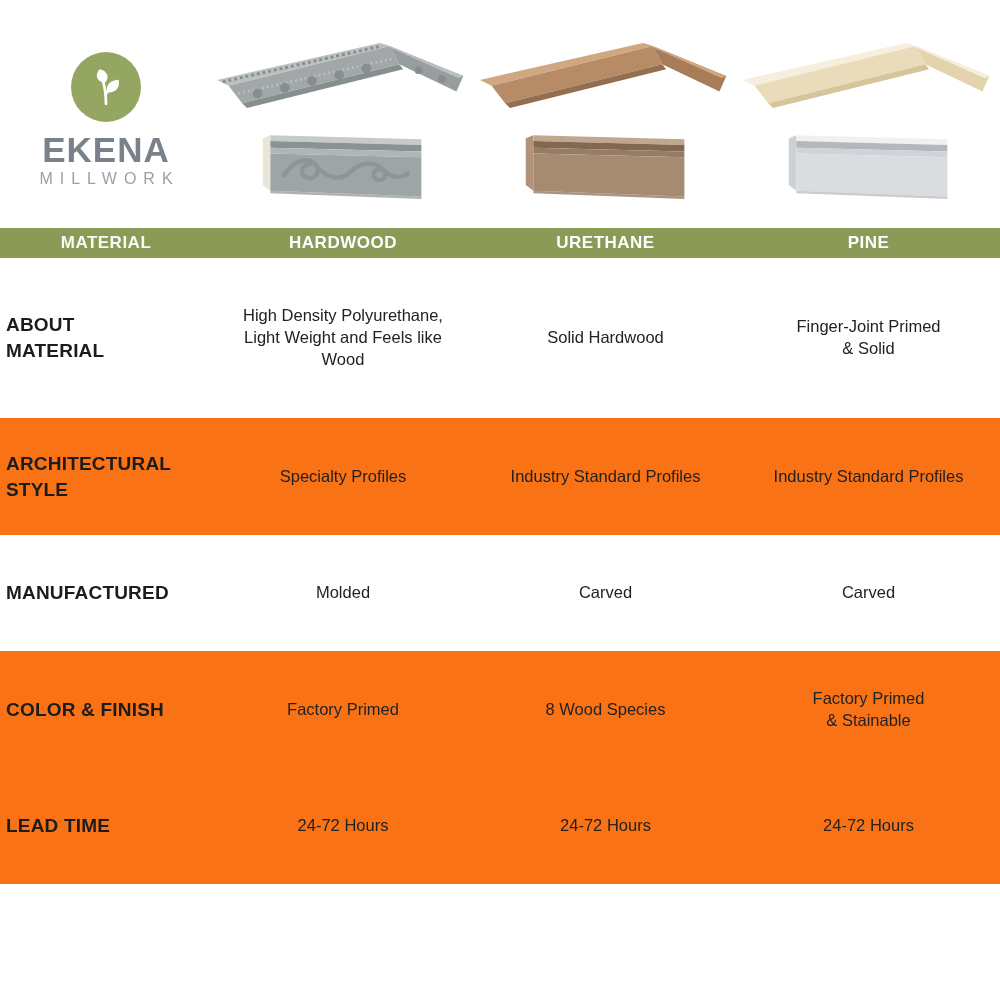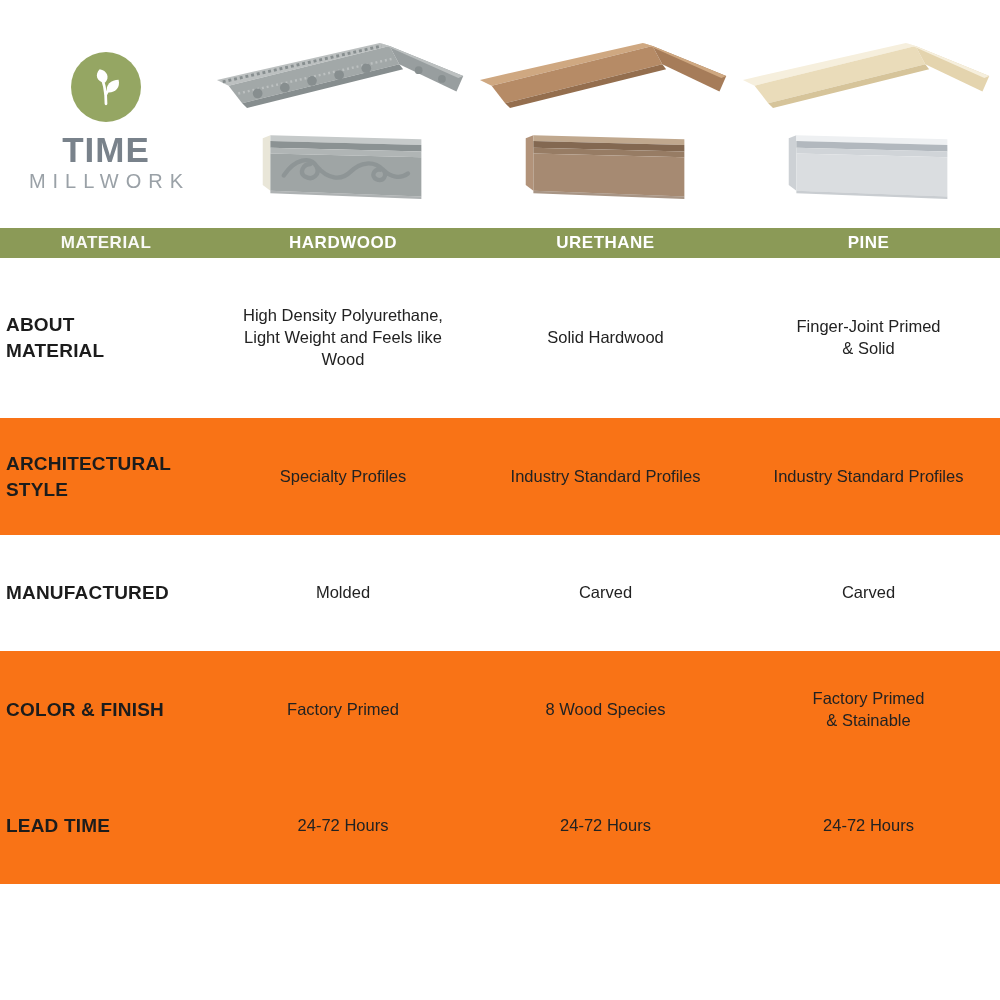--- a/index.html
+++ b/index.html
@@ -37,21 +37,21 @@
   .brand-name {
     margin-top: 10px;
     font-size: 35px;
     font-weight: 700;
     letter-spacing: 1px;
     color: #79828b;
     line-height: 1;
   }
   .brand-sub {
     margin-top: 4px;
-    font-size: 20px;
+    font-size: 16px;
     font-weight: 400;
     letter-spacing: 7px;
     text-indent: 7px;
     color: #9aa1a7;
     line-height: 1;
   }
   .product-cell {
     display: flex;
     flex-direction: column;
     align-items: center;
@@ -161,21 +161,21 @@
 
 <div class="page">
 
   <header class="masthead grid-cols">
     <div class="logo-cell">
       <div class="logo-badge">
         <svg width="42" height="42">
             <use href="#plant"></use>
           </svg>
       </div>
-      <div class="brand-name">TIME</div>
+      <div class="brand-name">EKENA</div>
       <div class="brand-sub">MILLWORK</div>
     </div>
 
     <div class="product-cell col-urethane">
       <svg class="crown" viewBox="0 0 264 84">
         <use href="#crown"></use>
           <use href="#crown-ornate"></use>
       </svg>
       <svg class="casing" viewBox="0 0 180 80">
         <use href="#casing"></use>

